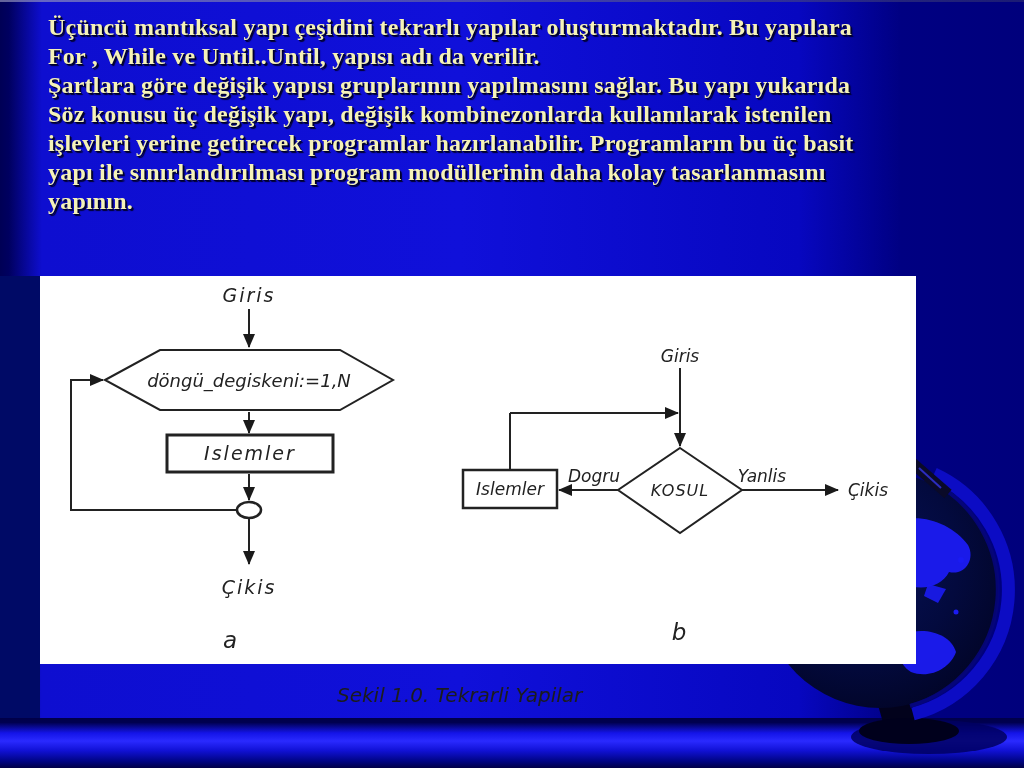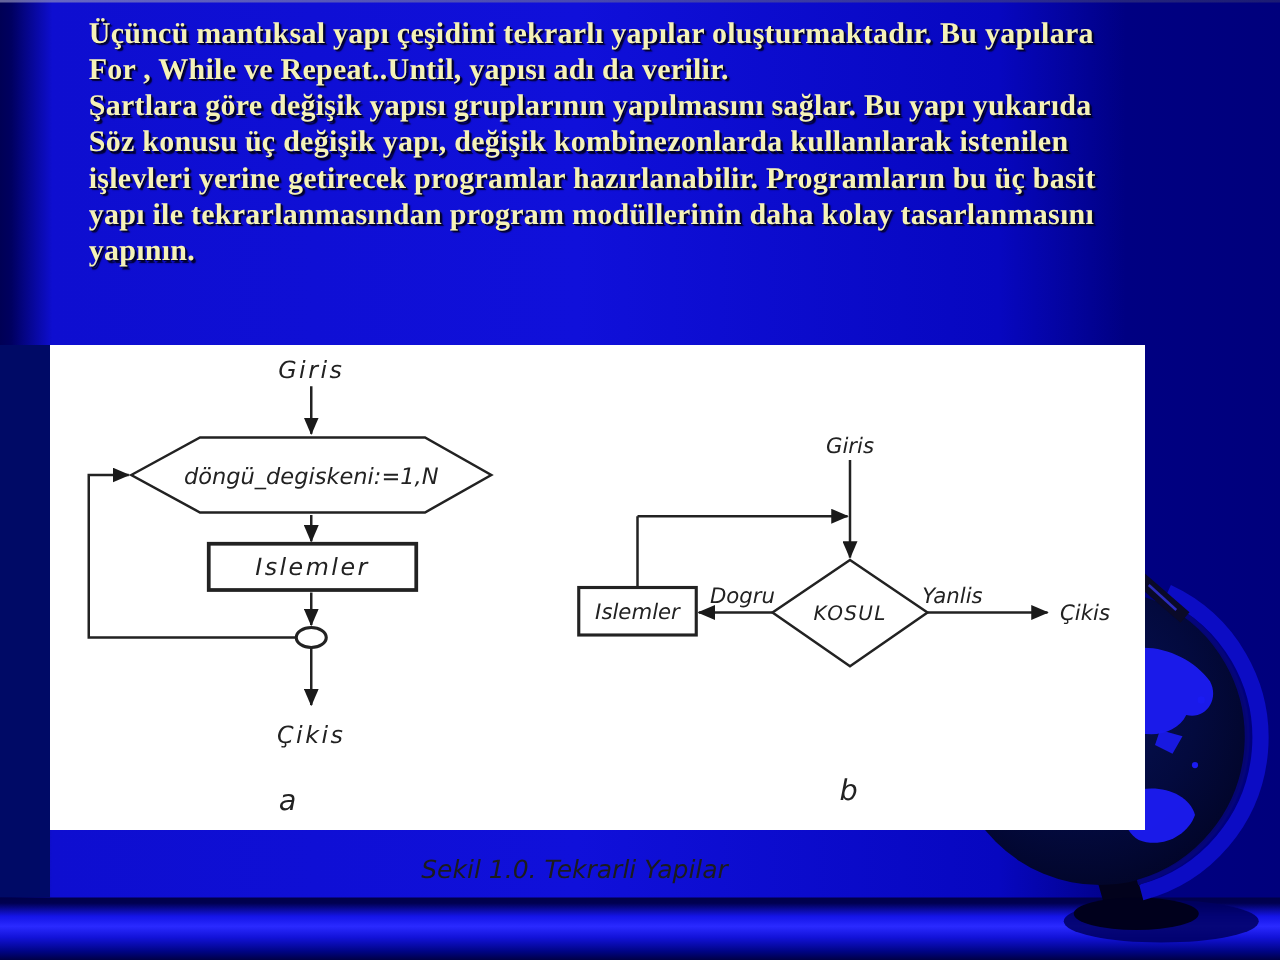--- a/index.html
+++ b/index.html
@@ -13,21 +13,20 @@
     background:linear-gradient(90deg,#9a9ac0,#2a2a70); opacity:.65; }
   .left-dark-band { position:absolute; left:0; top:276px; width:40px; height:442px; background:#000a66; }
 
   
   .intro { position:absolute; left:48px; top:13px; width:930px; }
   .intro .line {
     white-space:nowrap; height:29px; line-height:29px;
     font-family:"Liberation Serif", serif; font-weight:bold; font-size:24px;
     color:#f5f2b8; text-shadow:2px 2px 1px rgba(0,0,40,.95), 1px 1px 0 rgba(0,0,40,.9);
     letter-spacing:.2px;
-    margin-left:23px;
   }
 
   
   .panel { position:absolute; left:40px; top:276px; width:876px; height:388px; background:#ffffff; z-index:3;font-style:italic; }
   .panel svg { position:absolute; left:0; top:0; }
   .flow-line { stroke:#222; stroke-width:2; fill:none; }
   .flow-shape { stroke:#222; fill:none; }
   .flow-text { font-family:"DejaVu Sans", sans-serif; fill:#222; }
   .caption {
     position:absolute; left:297px; top:407px;
@@ -50,25 +49,25 @@
 </style>
 </head>
 <body>
 
 <div class="slide">
   <div class="top-edge"></div>
   <div class="left-dark-band"></div>
 
   <div class="intro">
     <div class="line">Üçüncü mantıksal yapı çeşidini tekrarlı yapılar oluşturmaktadır. Bu yapılara</div>
-    <div class="line">For , While ve Repeat..Until, yapısı adı da verilir.</div>
+    <div class="line">For , While ve Until..Until, yapısı adı da verilir.</div>
     <div class="line">Şartlara göre değişik yapısı gruplarının yapılmasını sağlar. Bu yapı yukarıda</div>
     <div class="line">Söz konusu üç değişik yapı, değişik kombinezonlarda kullanılarak istenilen</div>
     <div class="line">işlevleri yerine getirecek programlar hazırlanabilir. Programların bu üç basit</div>
-    <div class="line">yapı ile tekrarlanmasından program modüllerinin daha kolay tasarlanmasını</div>
+    <div class="line">yapı ile sınırlandırılması program modüllerinin daha kolay tasarlanmasını</div>
     <div class="line">yapının.</div>
   </div>
 
   <svg class="globe" viewBox="760 430 264 338" width="264" height="338">
     <defs>
       <radialGradient id="sphereGrad" cx="42%" cy="38%" r="75%">
         <stop offset="0%" stop-color="#071258"></stop>
         <stop offset="55%" stop-color="#030a3e"></stop>
         <stop offset="100%" stop-color="#010320"></stop>
       </radialGradient>

